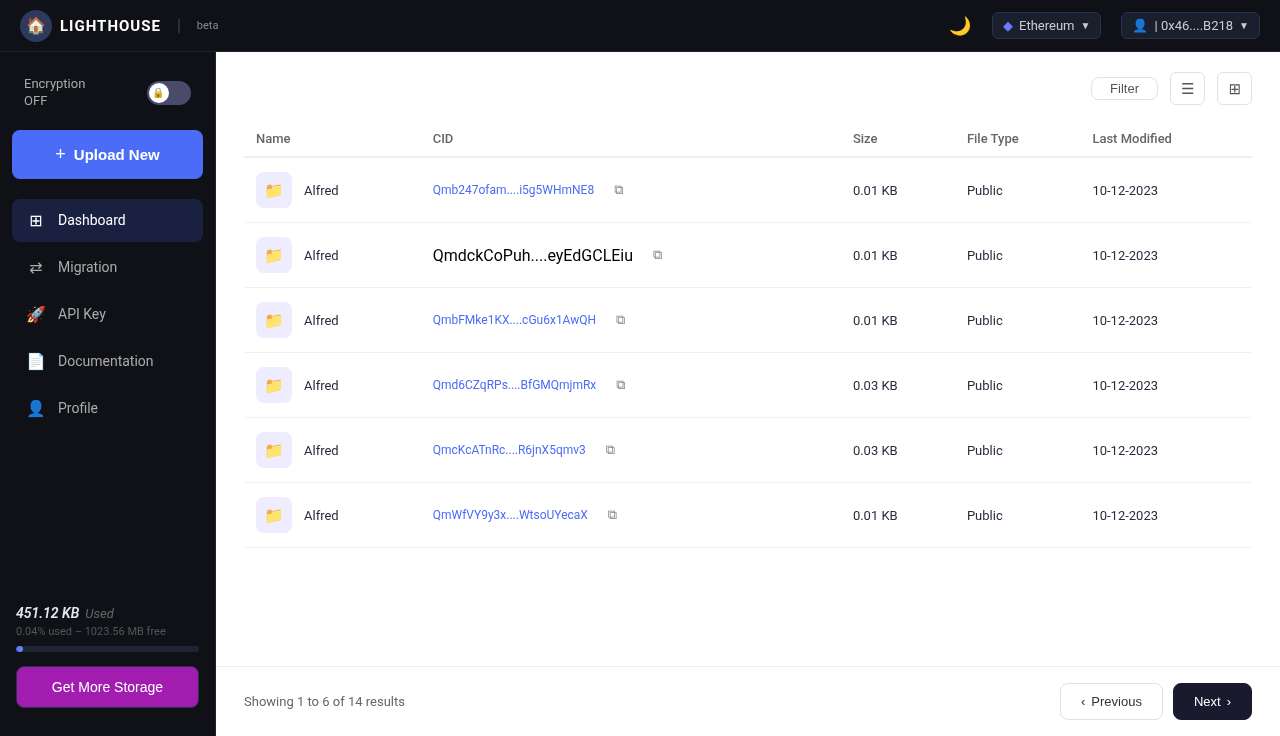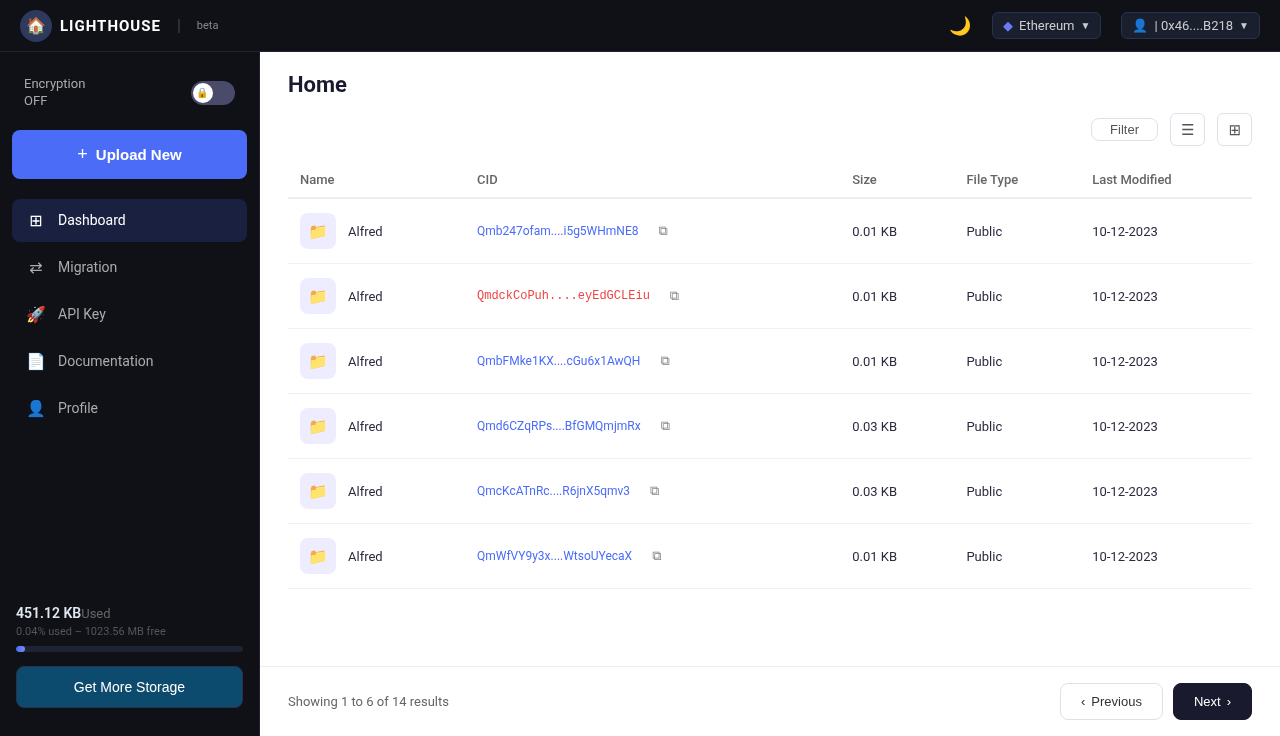--- a/index.html
+++ b/index.html
@@ -84,21 +84,21 @@
 
     
     .layout {
       display: flex;
       flex: 1;
       overflow: hidden;
     }
 
     
     .sidebar {
-      width: 260px;
+      width: 216px;
       background: #0f1117;
       border-right: 1px solid #1e2433;
       display: flex;
       flex-direction: column;
       flex-shrink: 0;
       padding: 16px 12px;
     }
     .encryption-toggle {
       display: flex;
       align-items: center;
@@ -171,21 +171,23 @@
       width: 20px;
       text-align: center;
     }
     .sidebar-spacer { flex: 1; }
     .storage-section {
       padding: 12px 4px;
     }
     .storage-info {
       display: flex;
       align-items: center;
+      gap: 6px;
       margin-bottom: 4px;
+      font-style: italic;
     }
     .storage-used {
       font-size: 14px;
       font-weight: 600;
       color: #e2e8f0;
     }
     .storage-label {
       font-size: 13px;
       color: #666;
     }
@@ -201,21 +203,21 @@
       margin-bottom: 14px;
       overflow: hidden;
     }
     .storage-fill {
       height: 100%;
       background: linear-gradient(90deg, #4a6cf7, #7a8cf7);
       border-radius: 3px;
     }
     .get-storage-btn {
       width: 100%;
-      background: #0c4a6e;
+      background: #a21caf;
       color: #fff;
       border: 1px solid #2a3050;
       border-radius: 8px;
       padding: 12px;
       font-size: 14px;
       cursor: pointer;
       font-weight: 500;
     }
 
     
@@ -445,21 +447,20 @@
       <div class="storage-detail">0.04% used – 1023.56 MB free</div>
       <div class="storage-bar">
         <div class="storage-fill" id="storage-fill" style="width: 4%;"></div>
       </div>
       <button class="get-storage-btn">Get More Storage</button>
     </div>
   </aside>
 
   <main class="main">
     <div class="main-header">
-      <div class="page-title">Home</div>
       <div class="toolbar">
         <div class="toolbar-spacer"></div>
         <button class="filter-btn">Filter</button>
         <button class="view-btn">☰</button>
         <button class="view-btn">⊞</button>
       </div>
     </div>
 
     <div class="table-container">
       <table>
@@ -492,21 +493,21 @@
     </tr>
             <tr>
       <td>
         <div class="file-name-cell">
           <div class="folder-icon-wrap">📁</div>
           <span>Alfred</span>
         </div>
       </td>
       <td>
         <div class="cid-cell">
-          <span style="color:#ef4444;font-size:12px;font-family:Liberation Mono, monospace;">QmdckCoPuh....eyEdGCLEiu</span>
+          <span style="color:#000000;font-size:16px;">QmdckCoPuh....eyEdGCLEiu</span>
           <span class="copy-icon">⧉</span>
         </div>
       </td>
       <td>0.01 KB</td>
       <td>Public</td>
       <td>10-12-2023</td>
     </tr>
             <tr>
       <td>
         <div class="file-name-cell">

